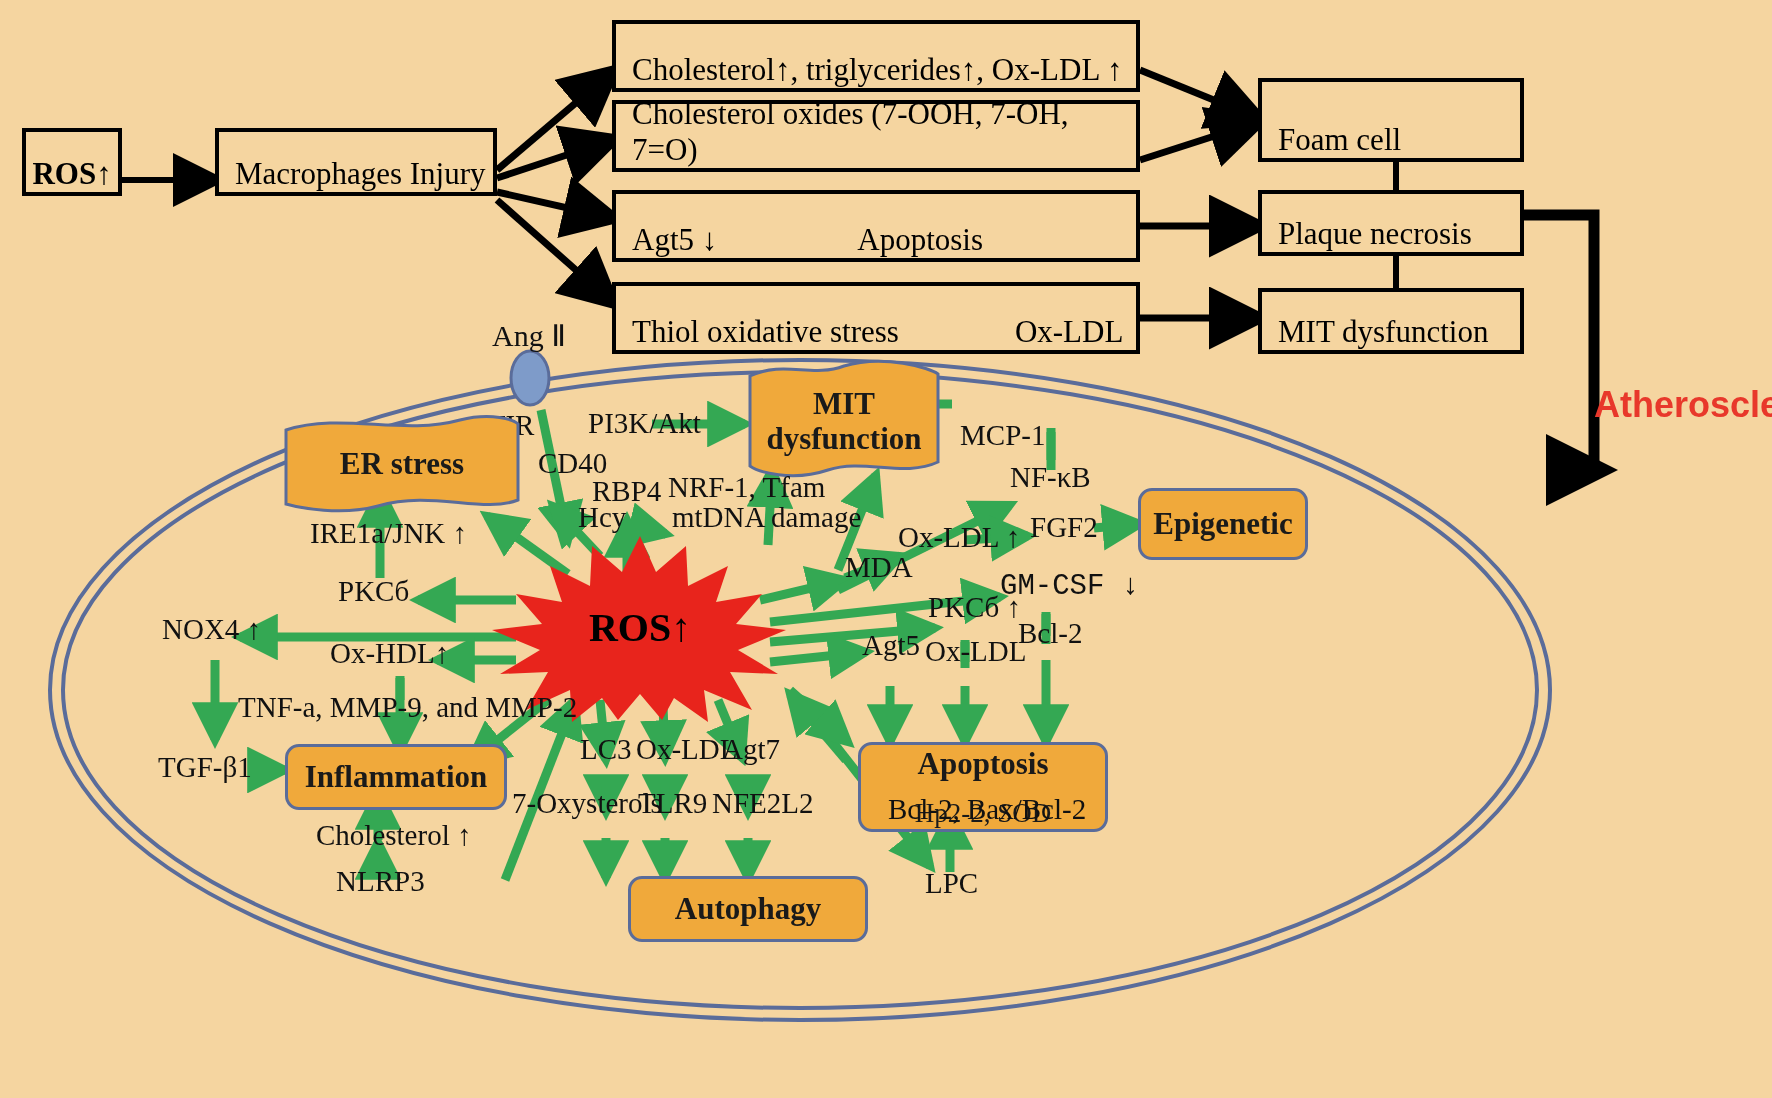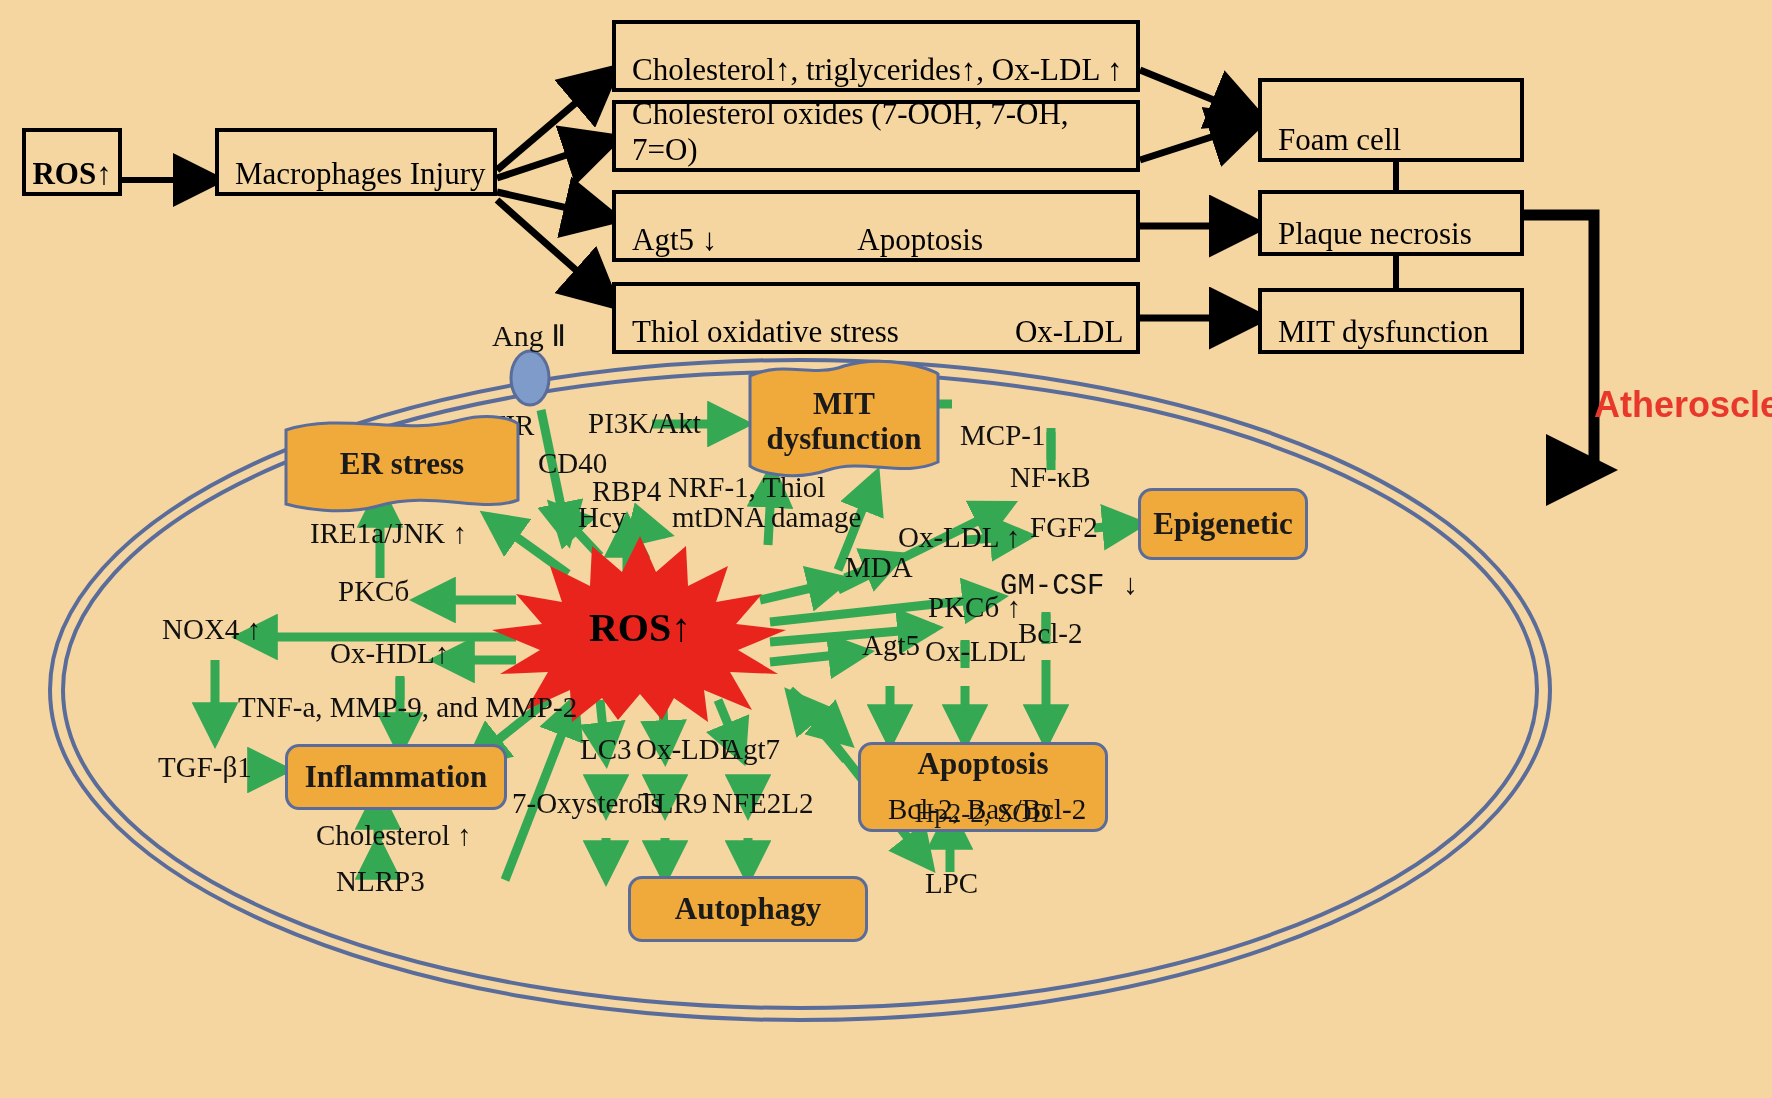--- a/index.html
+++ b/index.html
@@ -279,21 +279,21 @@
     <div class="rostext">
       <span>ROS</span>
         <span class="arrowglyph">↑</span>
     </div>
   </div>
 
   <div class="lbl" style="left:588px;top:408px;">PI3K/Akt</div>
   <div class="lbl" style="left:538px;top:448px;">CD40</div>
   <div class="lbl" style="left:592px;top:476px;">RBP4</div>
   <div class="lbl" style="left:578px;top:502px;">Hcy</div>
-  <div class="lbl" style="left:668px;top:472px;">NRF-1, Thiol</div>
+  <div class="lbl" style="left:668px;top:472px;">NRF-1, Tfam</div>
   <div class="lbl" style="left:672px;top:502px;">mtDNA damage</div>
   <div class="lbl" style="left:960px;top:408px;margin-top:12px;">MCP-1</div>
   <div class="lbl" style="left:1010px;top:462px;">NF-κB</div>
   <div class="lbl" style="left:845px;top:552px;">MDA</div>
   <div class="lbl" style="left:898px;top:522px;">Ox-LDL ↑</div>
   <div class="lbl" style="left:1030px;top:512px;">FGF2</div>
   <div class="lbl" style="left:1000px;top:572px;font-family:Liberation Mono, monospace;">GM-CSF ↓</div>
   <div class="lbl" style="left:928px;top:592px;">PKCб ↑</div>
   <div class="lbl" style="left:1018px;top:618px;">Bcl-2</div>
   <div class="lbl" style="left:862px;top:630px;">Agt5</div>

